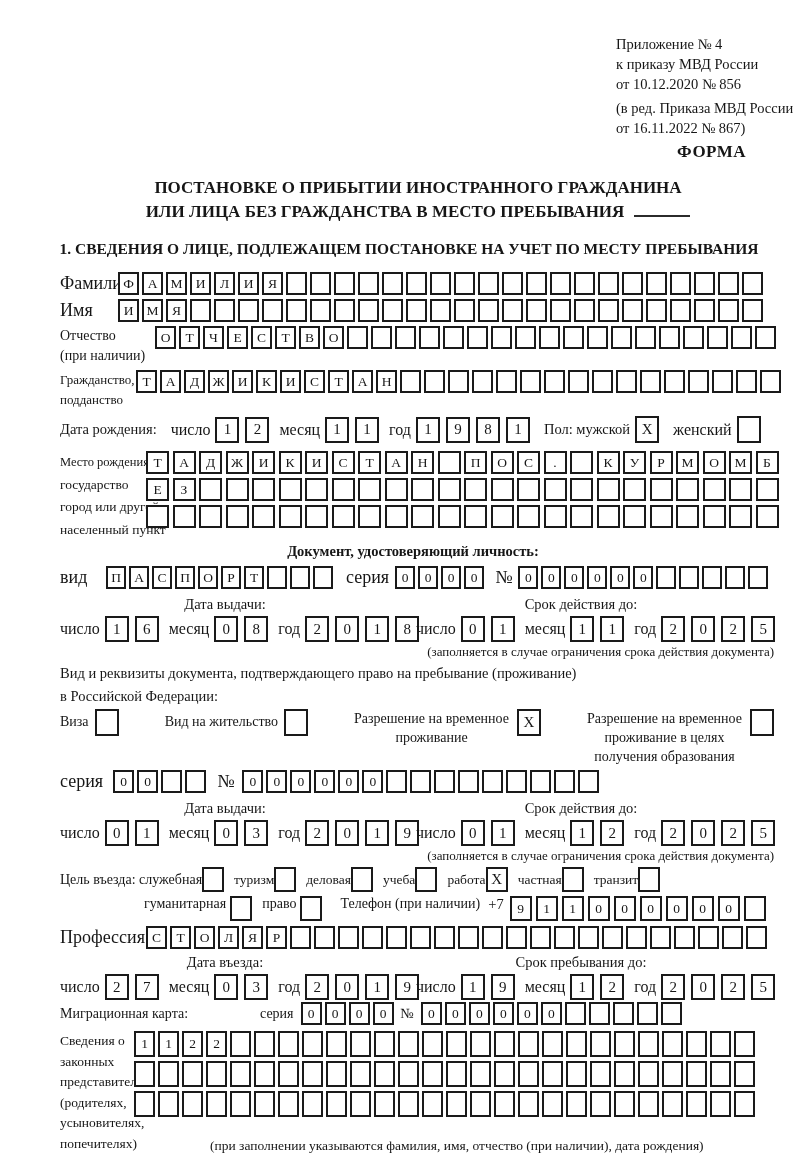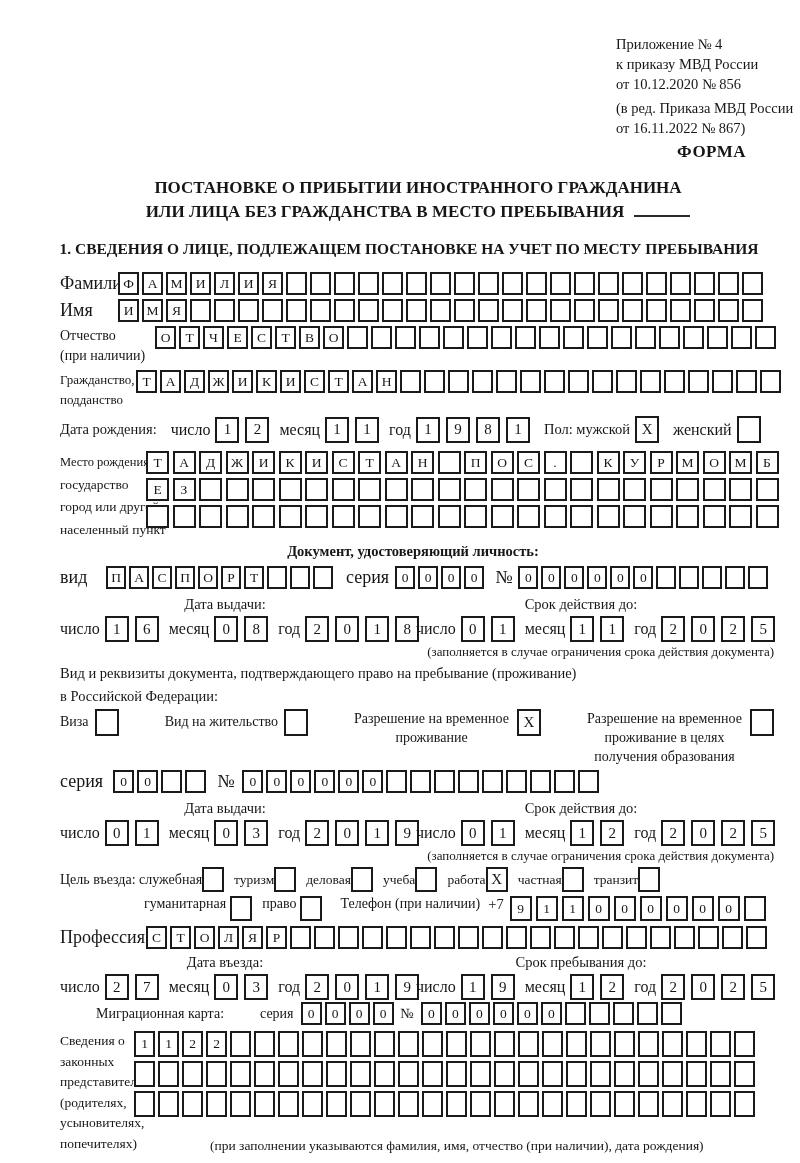--- a/index.html
+++ b/index.html
@@ -75,21 +75,21 @@
   .purpose-row .first { margin-left: 0; }
   .purpose-row .cb-cells .cell { width: 22px; height: 25px; }
 
   .phone-row { display: flex; align-items: flex-start; margin-bottom: 5px; margin-left: 84px; }
   .phone-row .cb-lbl { font-size: 13.5px; margin: 0 4px 0 10px; flex: none; }
   .phone-row .cb-cells .cell { width: 22px; height: 25px; }
   .phone-label { font-size: 14px; margin: 0 8px 0 18px; flex: none; }
   .phone-prefix { font-size: 14.5px; margin-right: 6px; flex: none; }
   .phone-cells .cell { width: 22px; height: 25px; margin-right: 4px; }
 
-  .mig-row { display: flex; align-items: center; margin-bottom: 6px; text-align: center; }
+  .mig-row { display: flex; align-items: center; margin-bottom: 6px; }
   .mig-row .mig-lbl { font-size: 14px; flex: none; width: 200px; }
   .mig-row .slbl { font-size: 14px; margin-right: 7px; flex: none; }
   .mig-row .nlbl { font-size: 14px; margin: 0 7px 0 4px; flex: none; }
 
   .rep-note { font-size: 13.5px; line-height: 17px; margin-top: 20px; margin-left: 76px; }
 </style>
 </head>
 <body>
 
 <div class="page">

